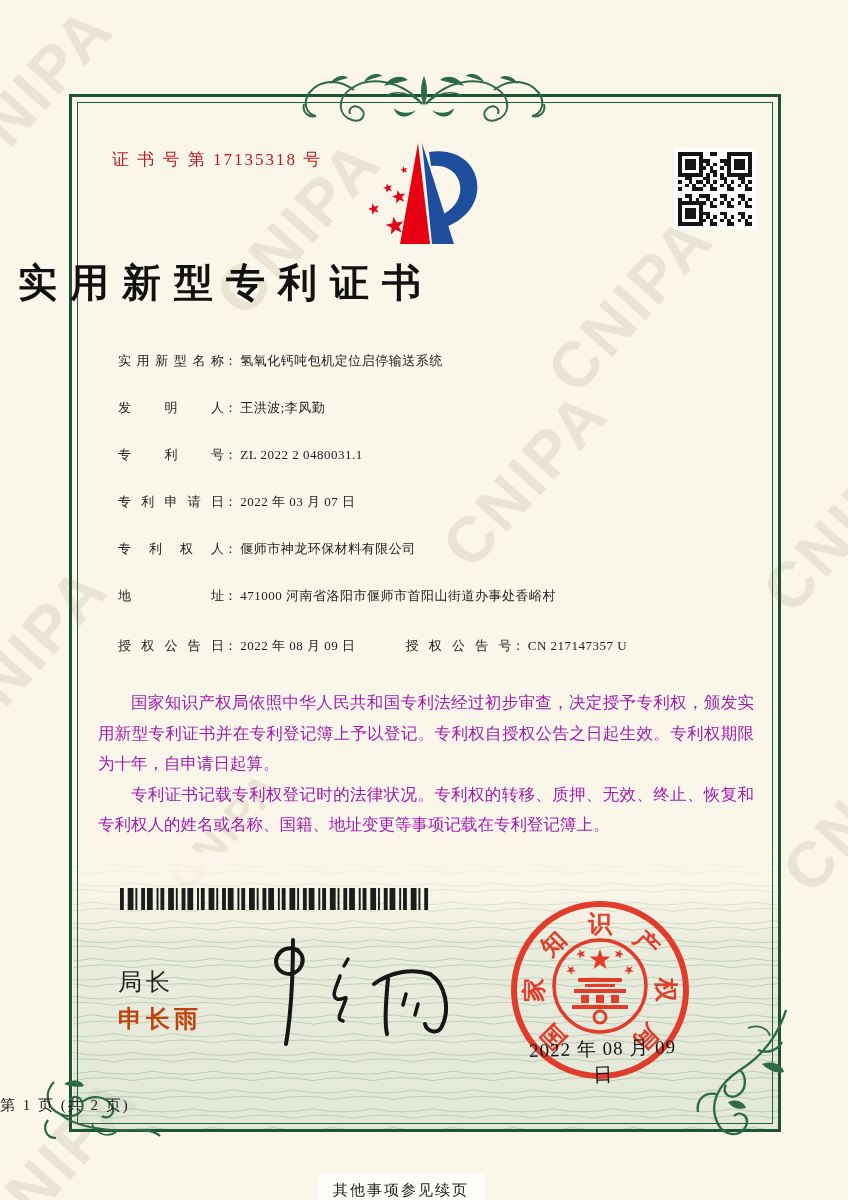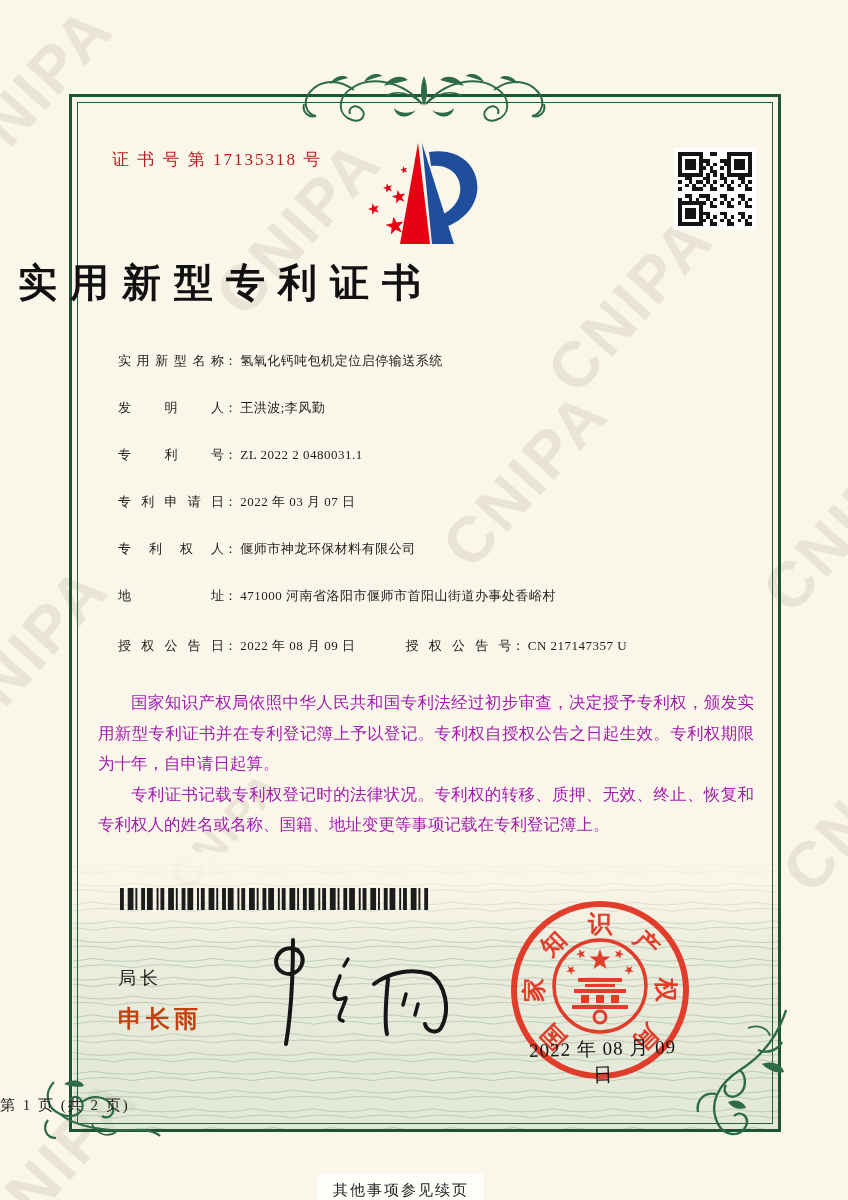--- a/index.html
+++ b/index.html
@@ -42,21 +42,21 @@
   .fvalue{letter-spacing:.5px;}
   .grant{display:flex;margin-top:32px;}
   .gpair2{margin-left:50px;}
 
   .paras{position:absolute;left:98px;top:688px;width:656px;z-index:5;font-size:16.5px;
       line-height:1.85;color:#a21caf;text-align:justify;}
   .paras p{margin:0;text-indent:2em;}
 
   .barcode{position:absolute;left:120px;top:888px;z-index:5;}
 
-  .director-title{position:absolute;left:118px;top:966px;font-size:18px;letter-spacing:4px;color:#222;z-index:5;}
+  .director-title{position:absolute;left:118px;top:966px;font-size:24px;letter-spacing:4px;color:#222;z-index:5;}
   .director-name{position:absolute;left:118px;top:1003px;font-size:24px;letter-spacing:4px;color:#c2410c;z-index:5;font-weight:bold;}
   .signature{position:absolute;left:252px;top:936px;z-index:6;}
 
   .seal{position:absolute;left:507px;top:897px;z-index:6;opacity:.95;}
   .seal-date{position:absolute;left:518px;top:1036px;width:170px;text-align:center;
       font-size:19px;letter-spacing:1px;color:#141414;z-index:7;transform:rotate(-1.5deg);}
 
   .page-num{position:absolute;left:0;top:1096px;width:848px;text-align:left;font-size:15px;
       letter-spacing:2px;color:#222;z-index:5;}
   .note-box{position:absolute;left:318px;top:1137px;width:166px;height:32px;line-height:32px;

